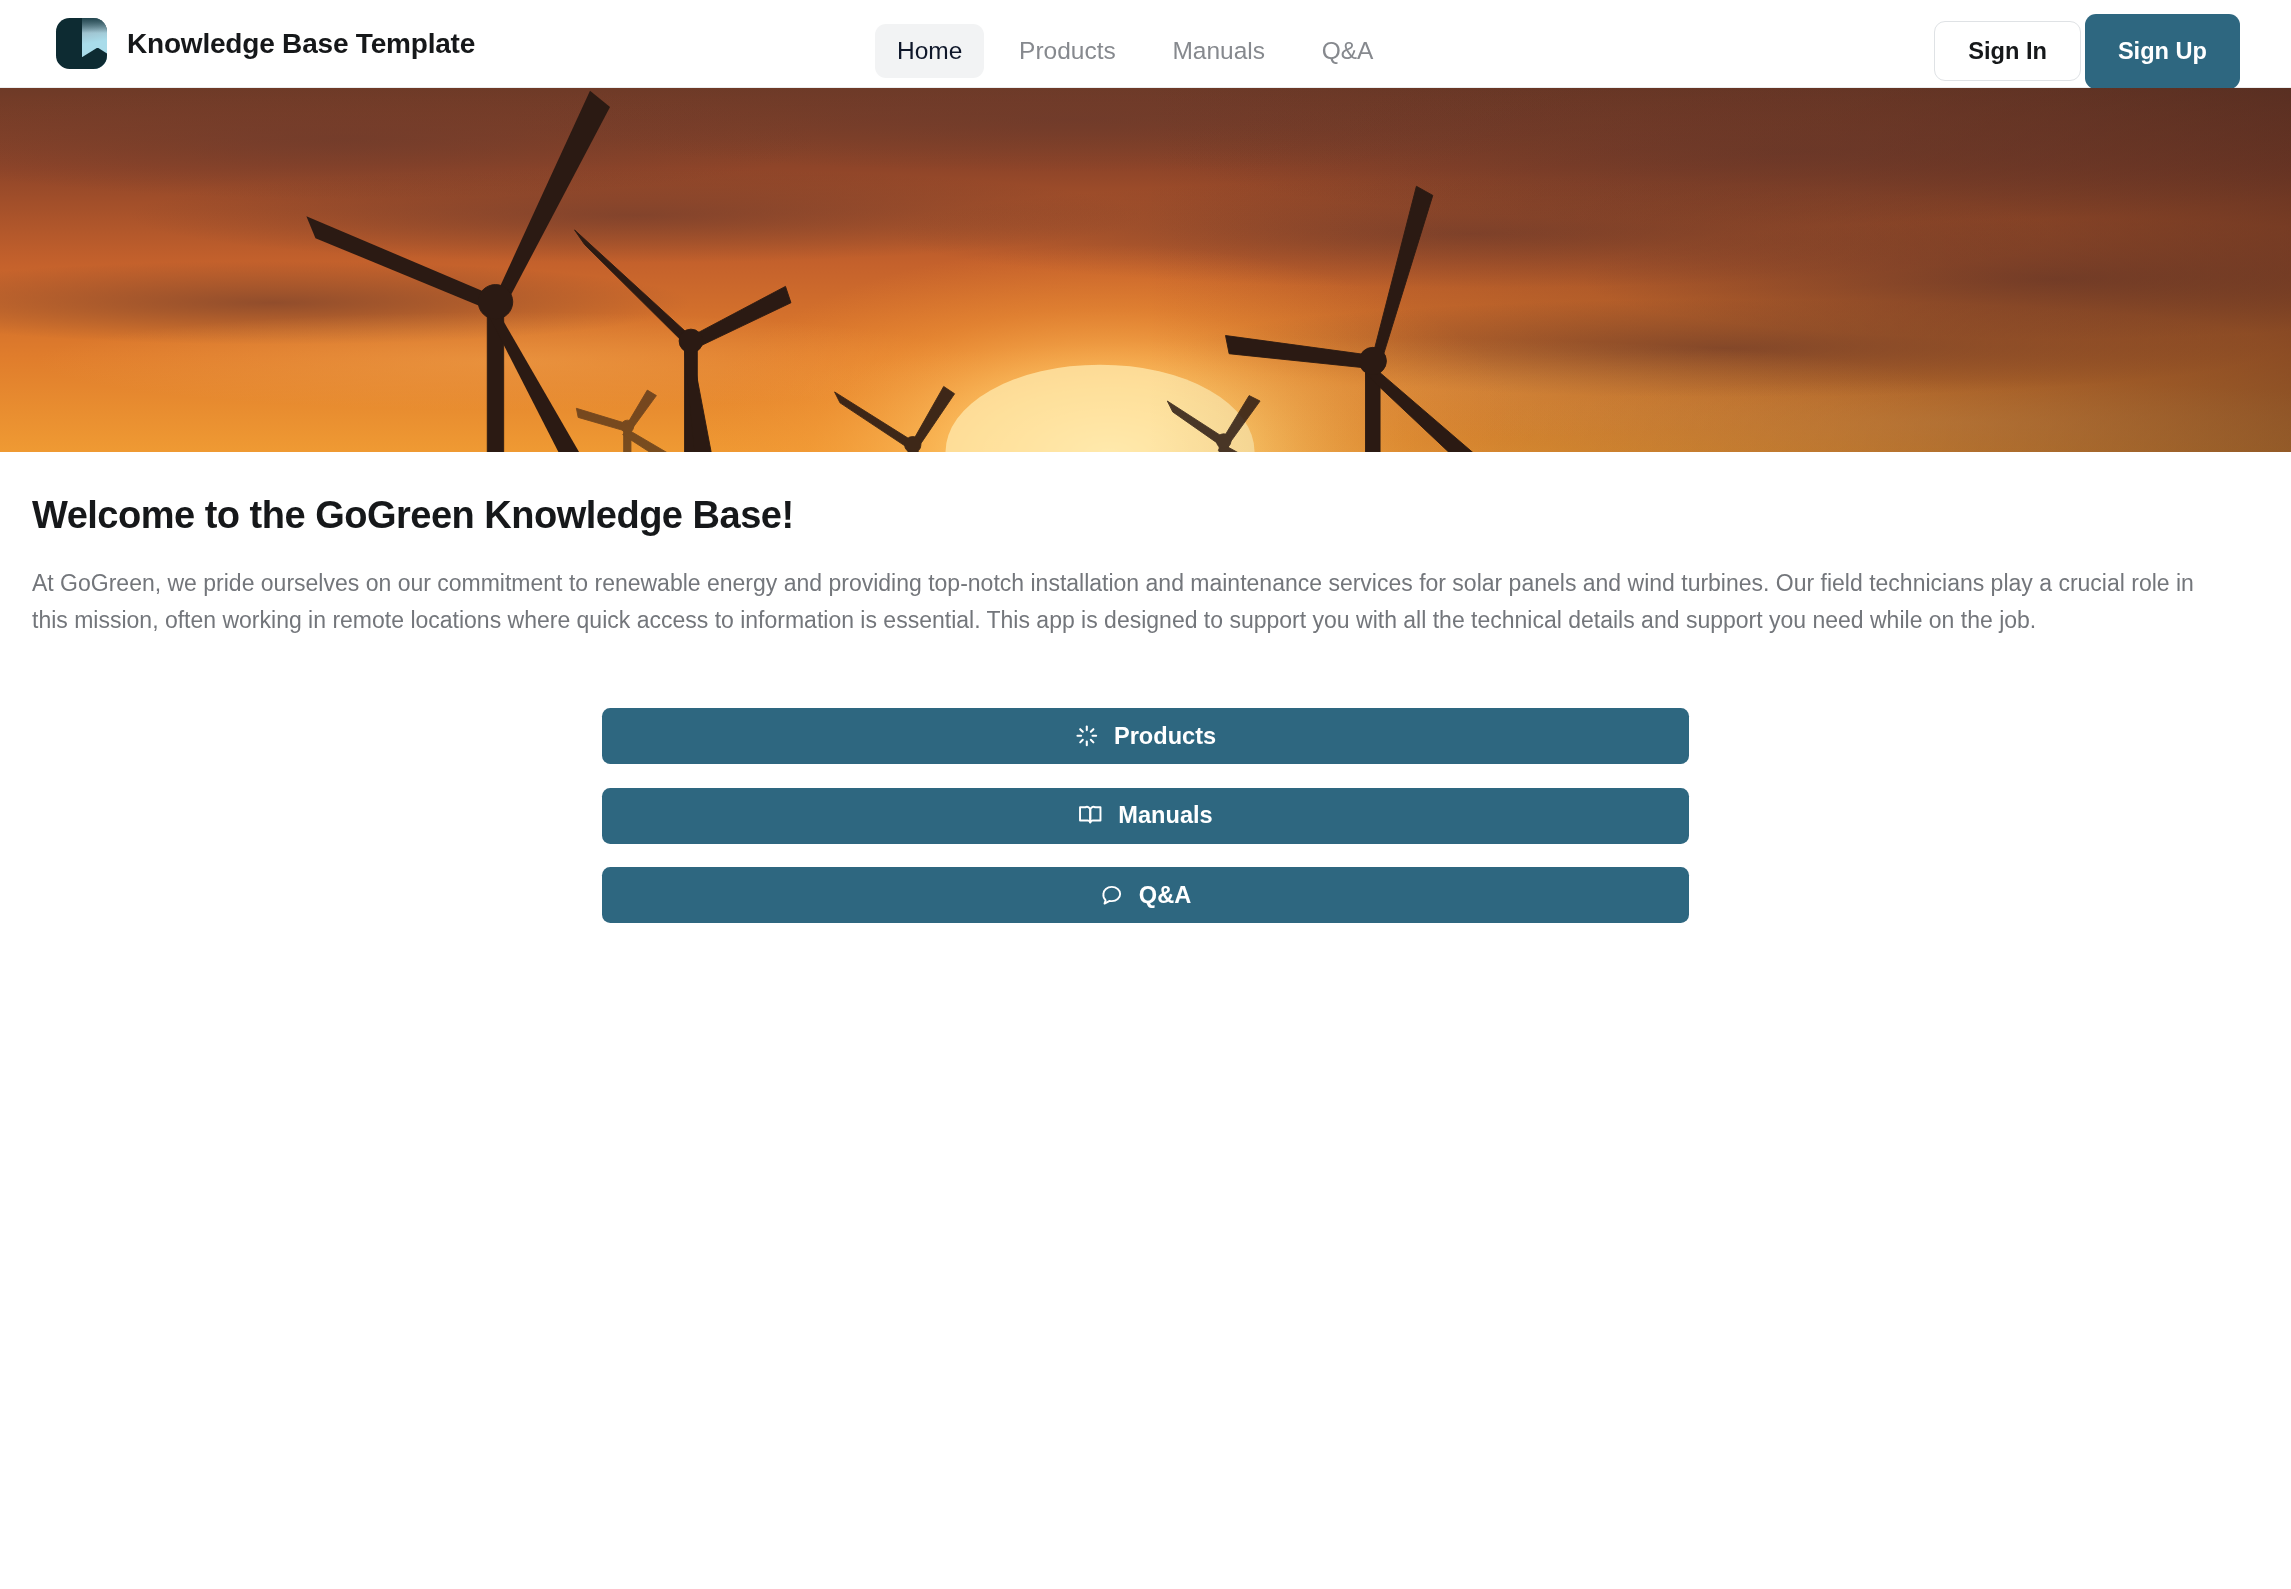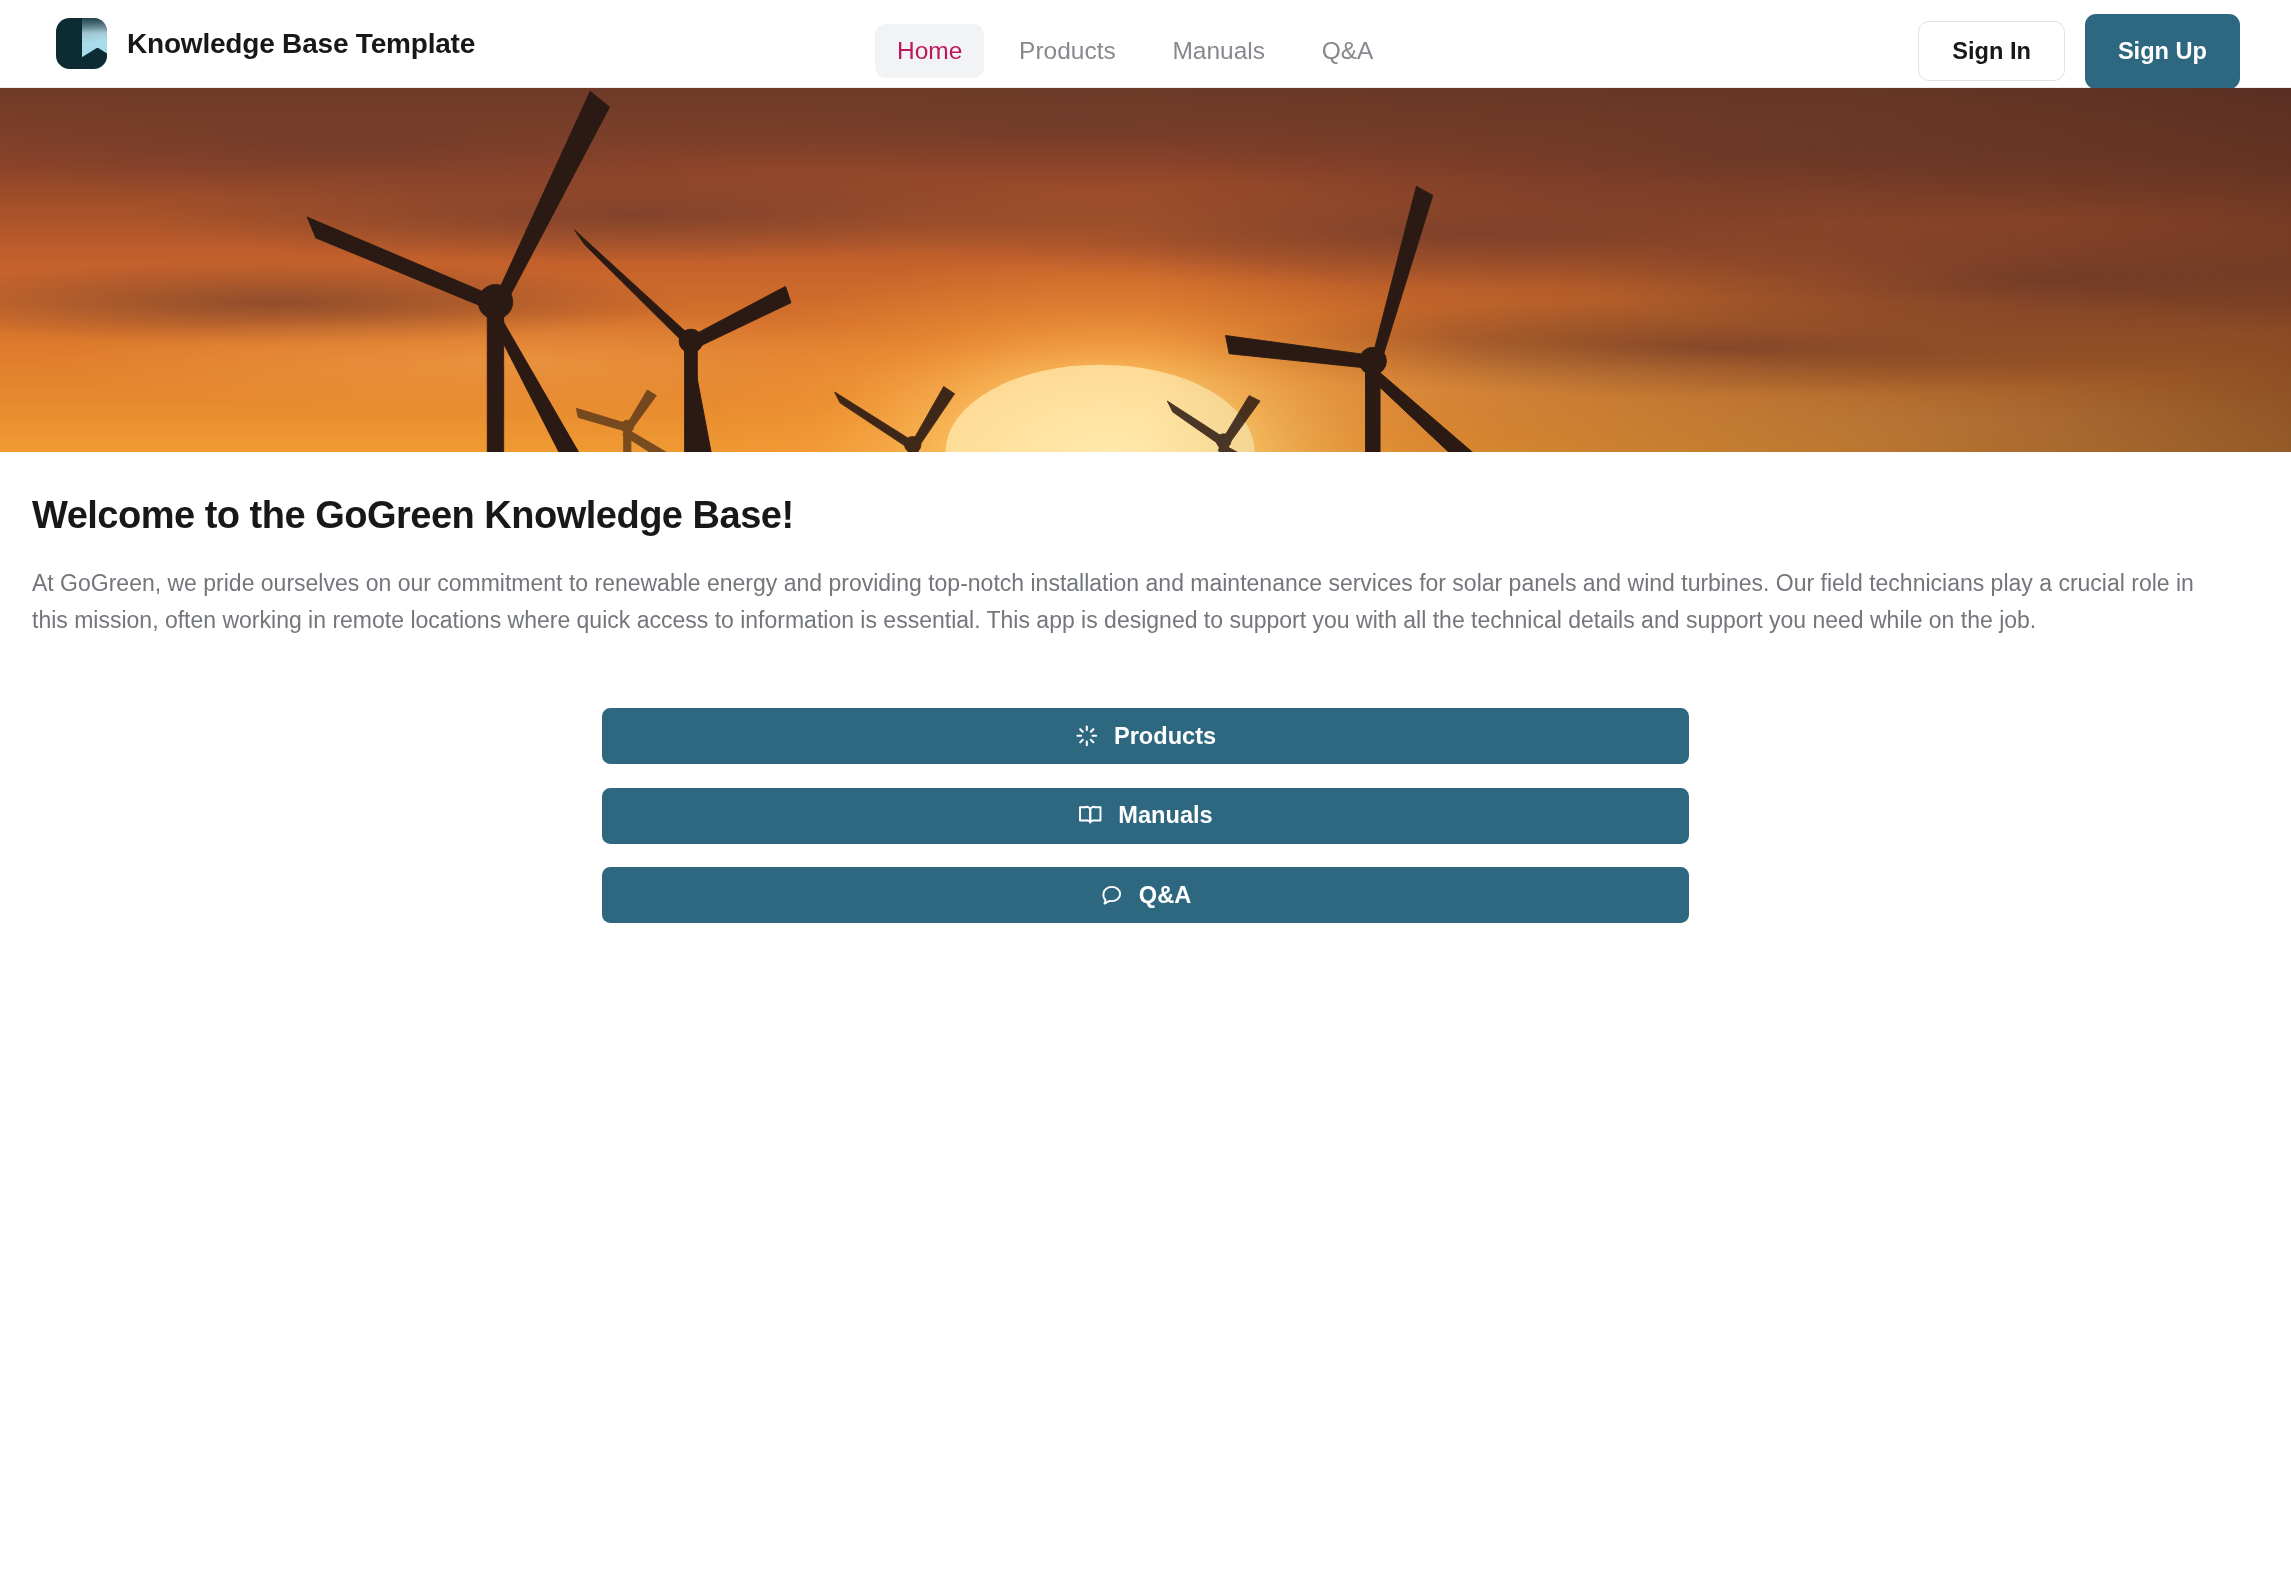--- a/index.html
+++ b/index.html
@@ -88,31 +88,31 @@
     padding: 12.7px 22px;
     border-radius: 11px;
     white-space: nowrap;
     cursor: pointer;
     background: transparent;
     border: none;
     font-family: inherit;
   }
   .nav-item.active {
     background: #f2f3f4;
-    color: #be185d;
+    color: #0f172a;
   }
 
   .auth {
     position: absolute;
     right: 51px;
     top: 0;
     height: 102px;
     display: flex;
     align-items: center;
-    gap: 20px;
+    gap: 4px;
   }
   .btn-signin {
     font-size: 23.6px;
     font-weight: bold;
     color: #16181a;
     background: #ffffff;
     border: 1.5px solid #dfe2e5;
     border-radius: 11px;
     padding: 15.5px 33px;
     cursor: pointer;

